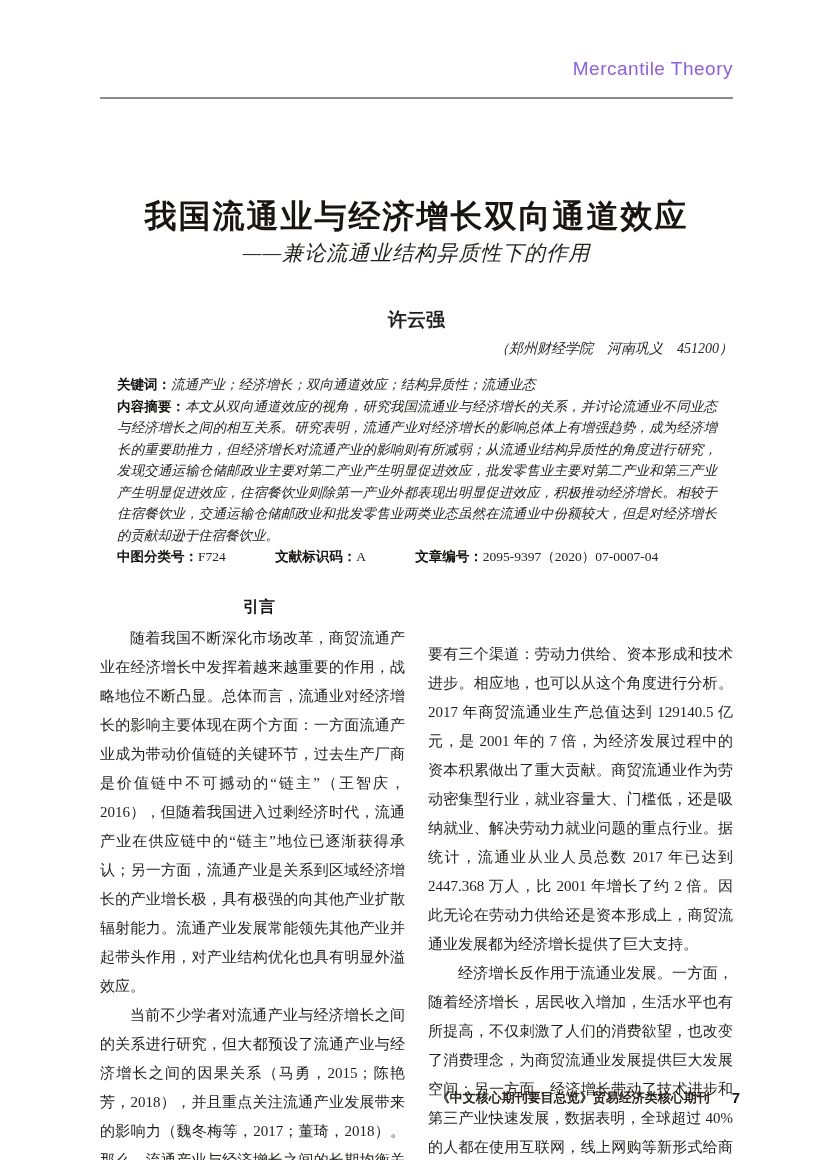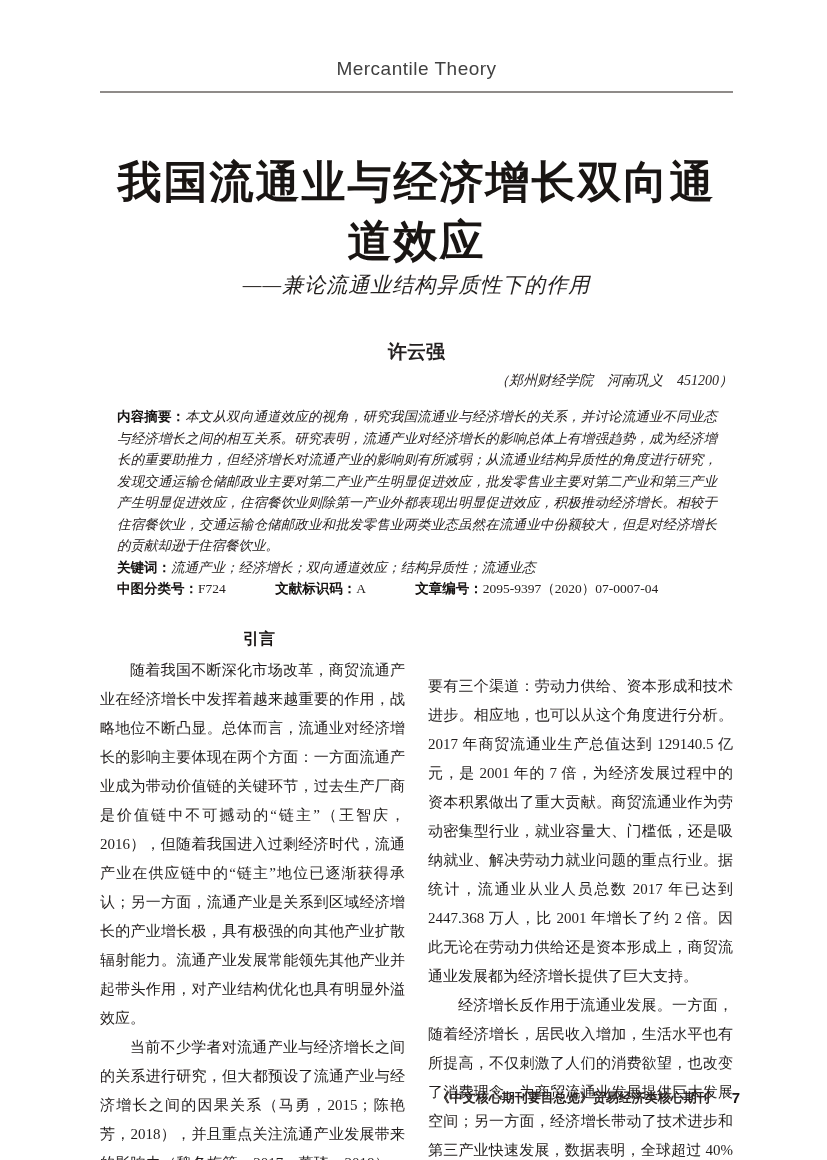--- a/index.html
+++ b/index.html
@@ -7,34 +7,34 @@
   body {
     width: 827px; height: 1160px;
     position: relative; overflow: hidden;
     color: #201c1b;
     font-family: "Liberation Serif", serif;
   }
   .page { width: 827px; height: 1160px; position: relative; padding: 58px 94px 0 100px; }
 
   
   .journal-header {
-    text-align: center;
+    text-align: right;
     font-family: "Liberation Sans", sans-serif;
-    font-size: 19px; color: #404040; letter-spacing: 0.5px;
-    padding-bottom: 11px;
+    font-size: 19px; color: #8b5cf6; letter-spacing: 0.5px;
+    padding-bottom: 17px;
     border-bottom: 2px solid #8f8b89;
   }
 
   
   .article-title {
-    margin-top: 60px;
+    margin-top: 96px;
     text-align: center;
     font-family: "Liberation Sans", sans-serif;
     font-weight: bold;
-    font-size: 44px; letter-spacing: 2px; color: #191513;
+    font-size: 32px; letter-spacing: 2px; color: #191513;
   }
   .article-subtitle {
     text-align: center;
     font-style: italic;
     font-size: 21px; letter-spacing: 1px; color: #231f1d;
   }
   .author-name {
     margin-top: 40px; text-align: center;
     font-weight: bold; font-size: 19px; color: #242020;
   }
@@ -92,22 +92,22 @@
   <div class="journal-header">
     <span>Mercantile Theory</span>
   </div>
 
   <h1 class="article-title">我国流通业与经济增长双向通道效应</h1>
   <div class="article-subtitle">——兼论流通业结构异质性下的作用</div>
   <div class="author-name">许云强</div>
   <div class="author-affiliation">（郑州财经学院　河南巩义　451200）</div>
 
   <section class="meta-block">
+    <p><span class="lbl">关键词：</span><span class="val">流通产业；经济增长；双向通道效应；结构异质性；流通业态</span></p>
     <p><span class="lbl">内容摘要：</span><span class="val">本文从双向通道效应的视角，研究我国流通业与经济增长的关系，并讨论流通业不同业态与经济增长之间的相互关系。研究表明，流通产业对经济增长的影响总体上有增强趋势，成为经济增长的重要助推力，但经济增长对流通产业的影响则有所减弱；从流通业结构异质性的角度进行研究，发现交通运输仓储邮政业主要对第二产业产生明显促进效应，批发零售业主要对第二产业和第三产业产生明显促进效应，住宿餐饮业则除第一产业外都表现出明显促进效应，积极推动经济增长。相较于住宿餐饮业，交通运输仓储邮政业和批发零售业两类业态虽然在流通业中份额较大，但是对经济增长的贡献却逊于住宿餐饮业。</span></p>
-    <p><span class="lbl">关键词：</span><span class="val">流通产业；经济增长；双向通道效应；结构异质性；流通业态</span></p>
     <p class="class-line">
       <span class="pair"><span class="lbl">中图分类号：</span><span class="val">F724</span></span>
       <span class="pair"><span class="lbl">文献标识码：</span><span class="val">A</span></span>
       <span class="pair"><span class="lbl">文章编号：</span><span class="val">2095-9397（2020）07-0007-04</span></span>
     </p>
   </section>
 
   <main class="columns">
     <div class="col">
       <div class="intro-heading">引言</div>

